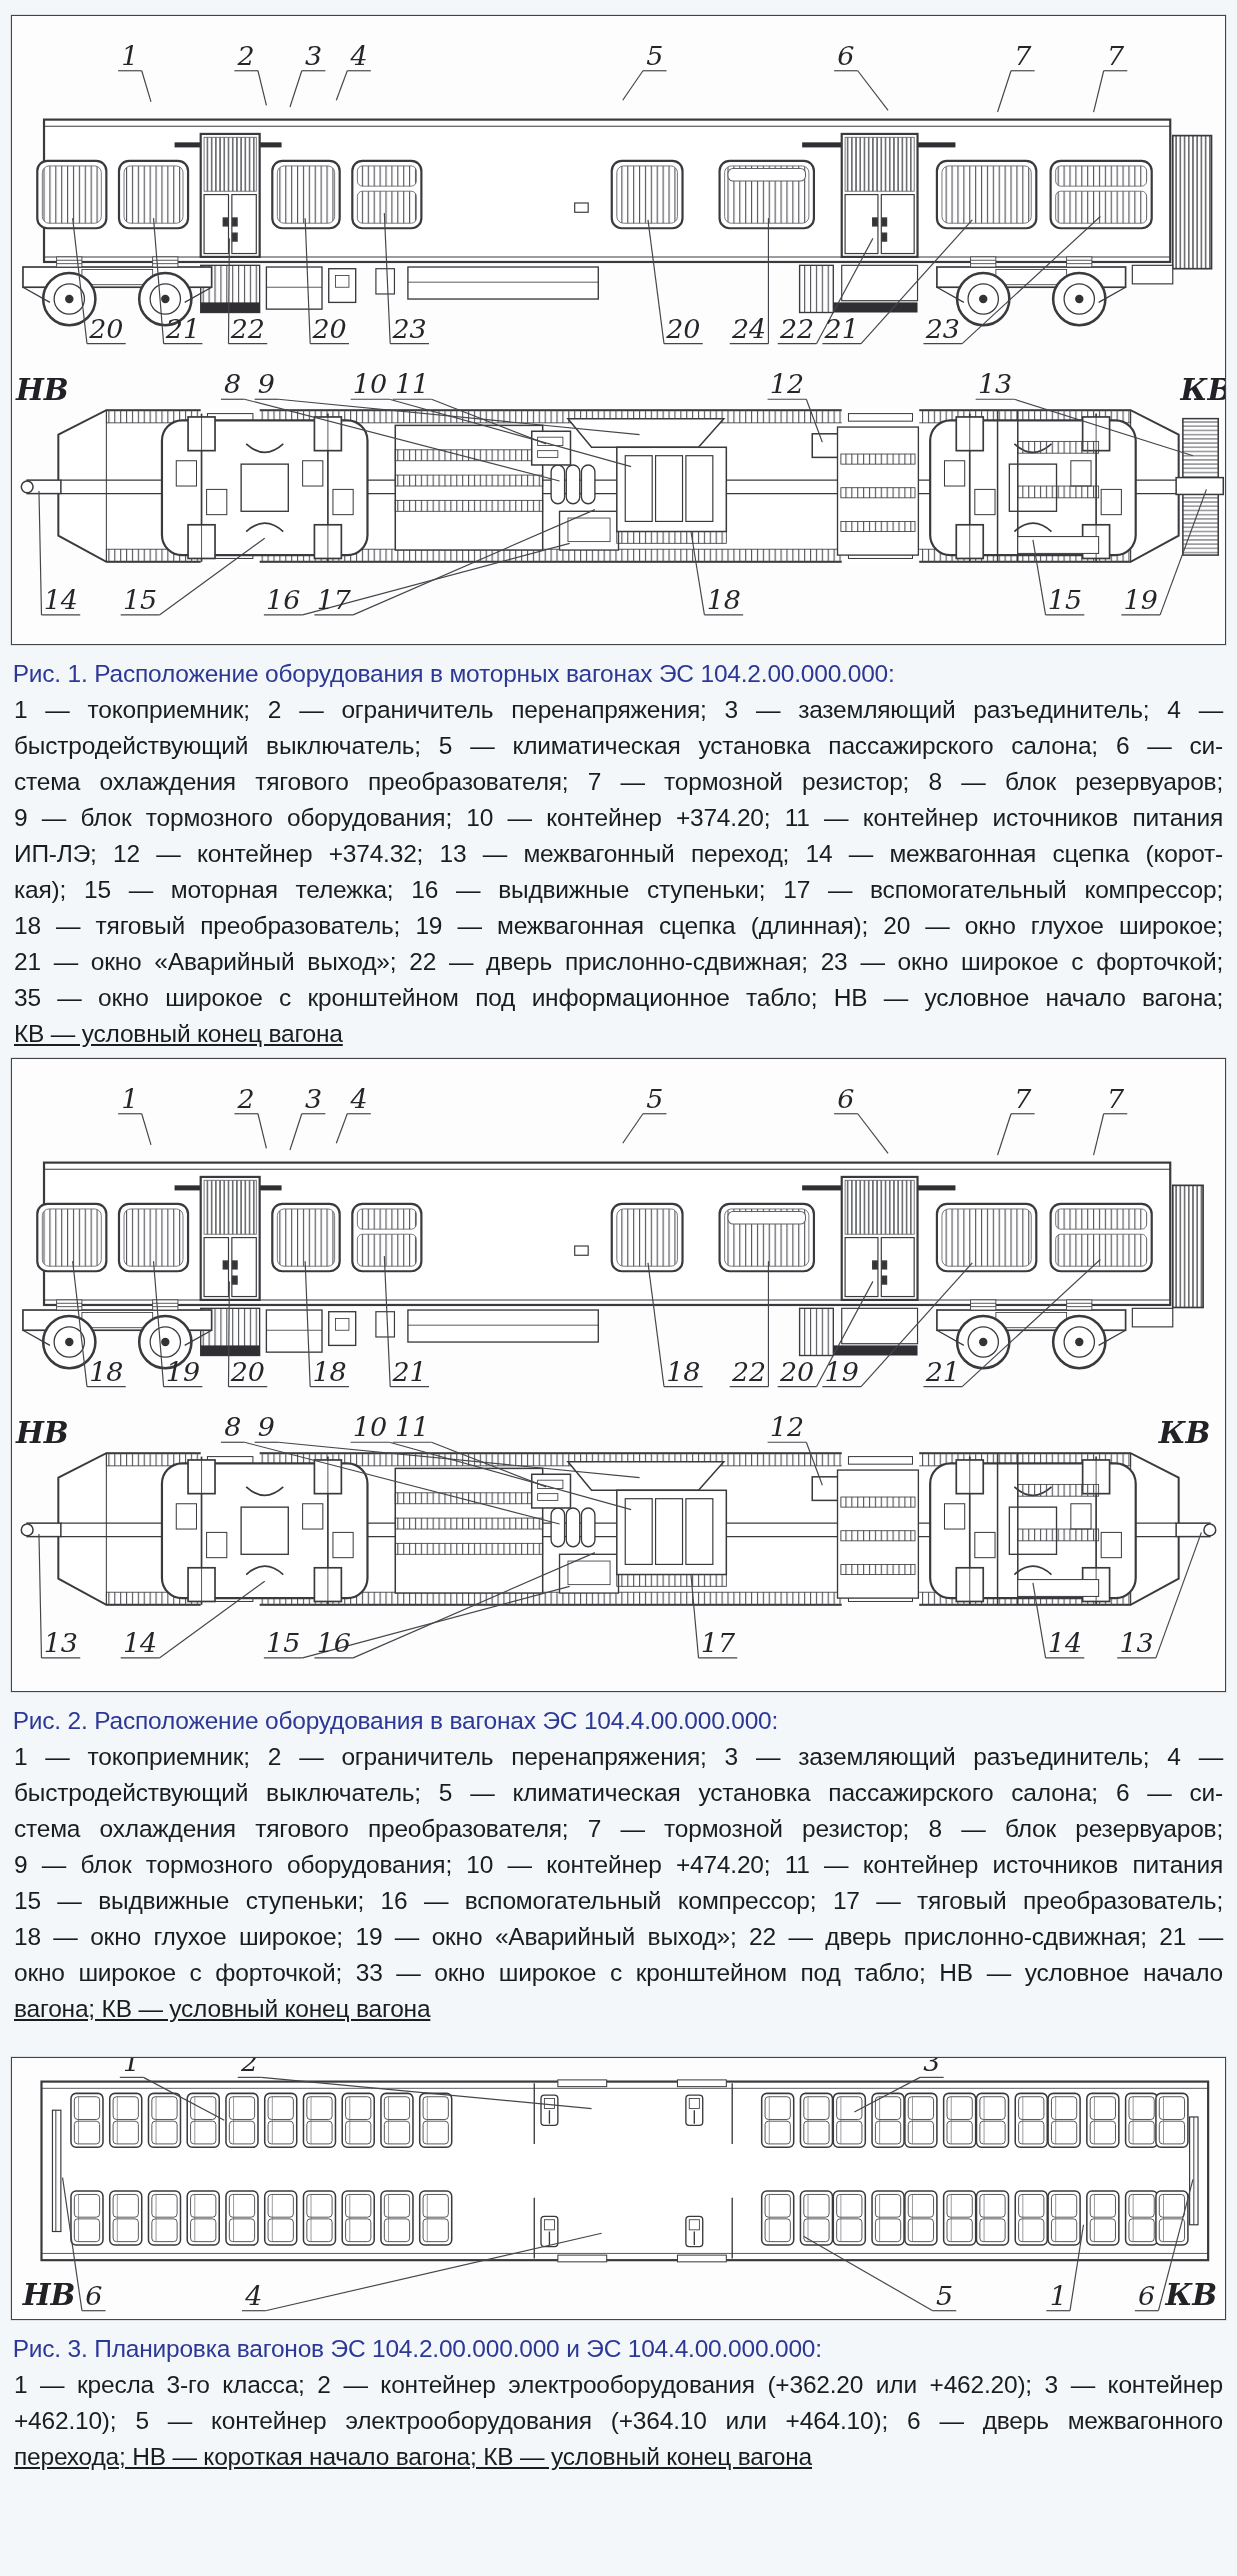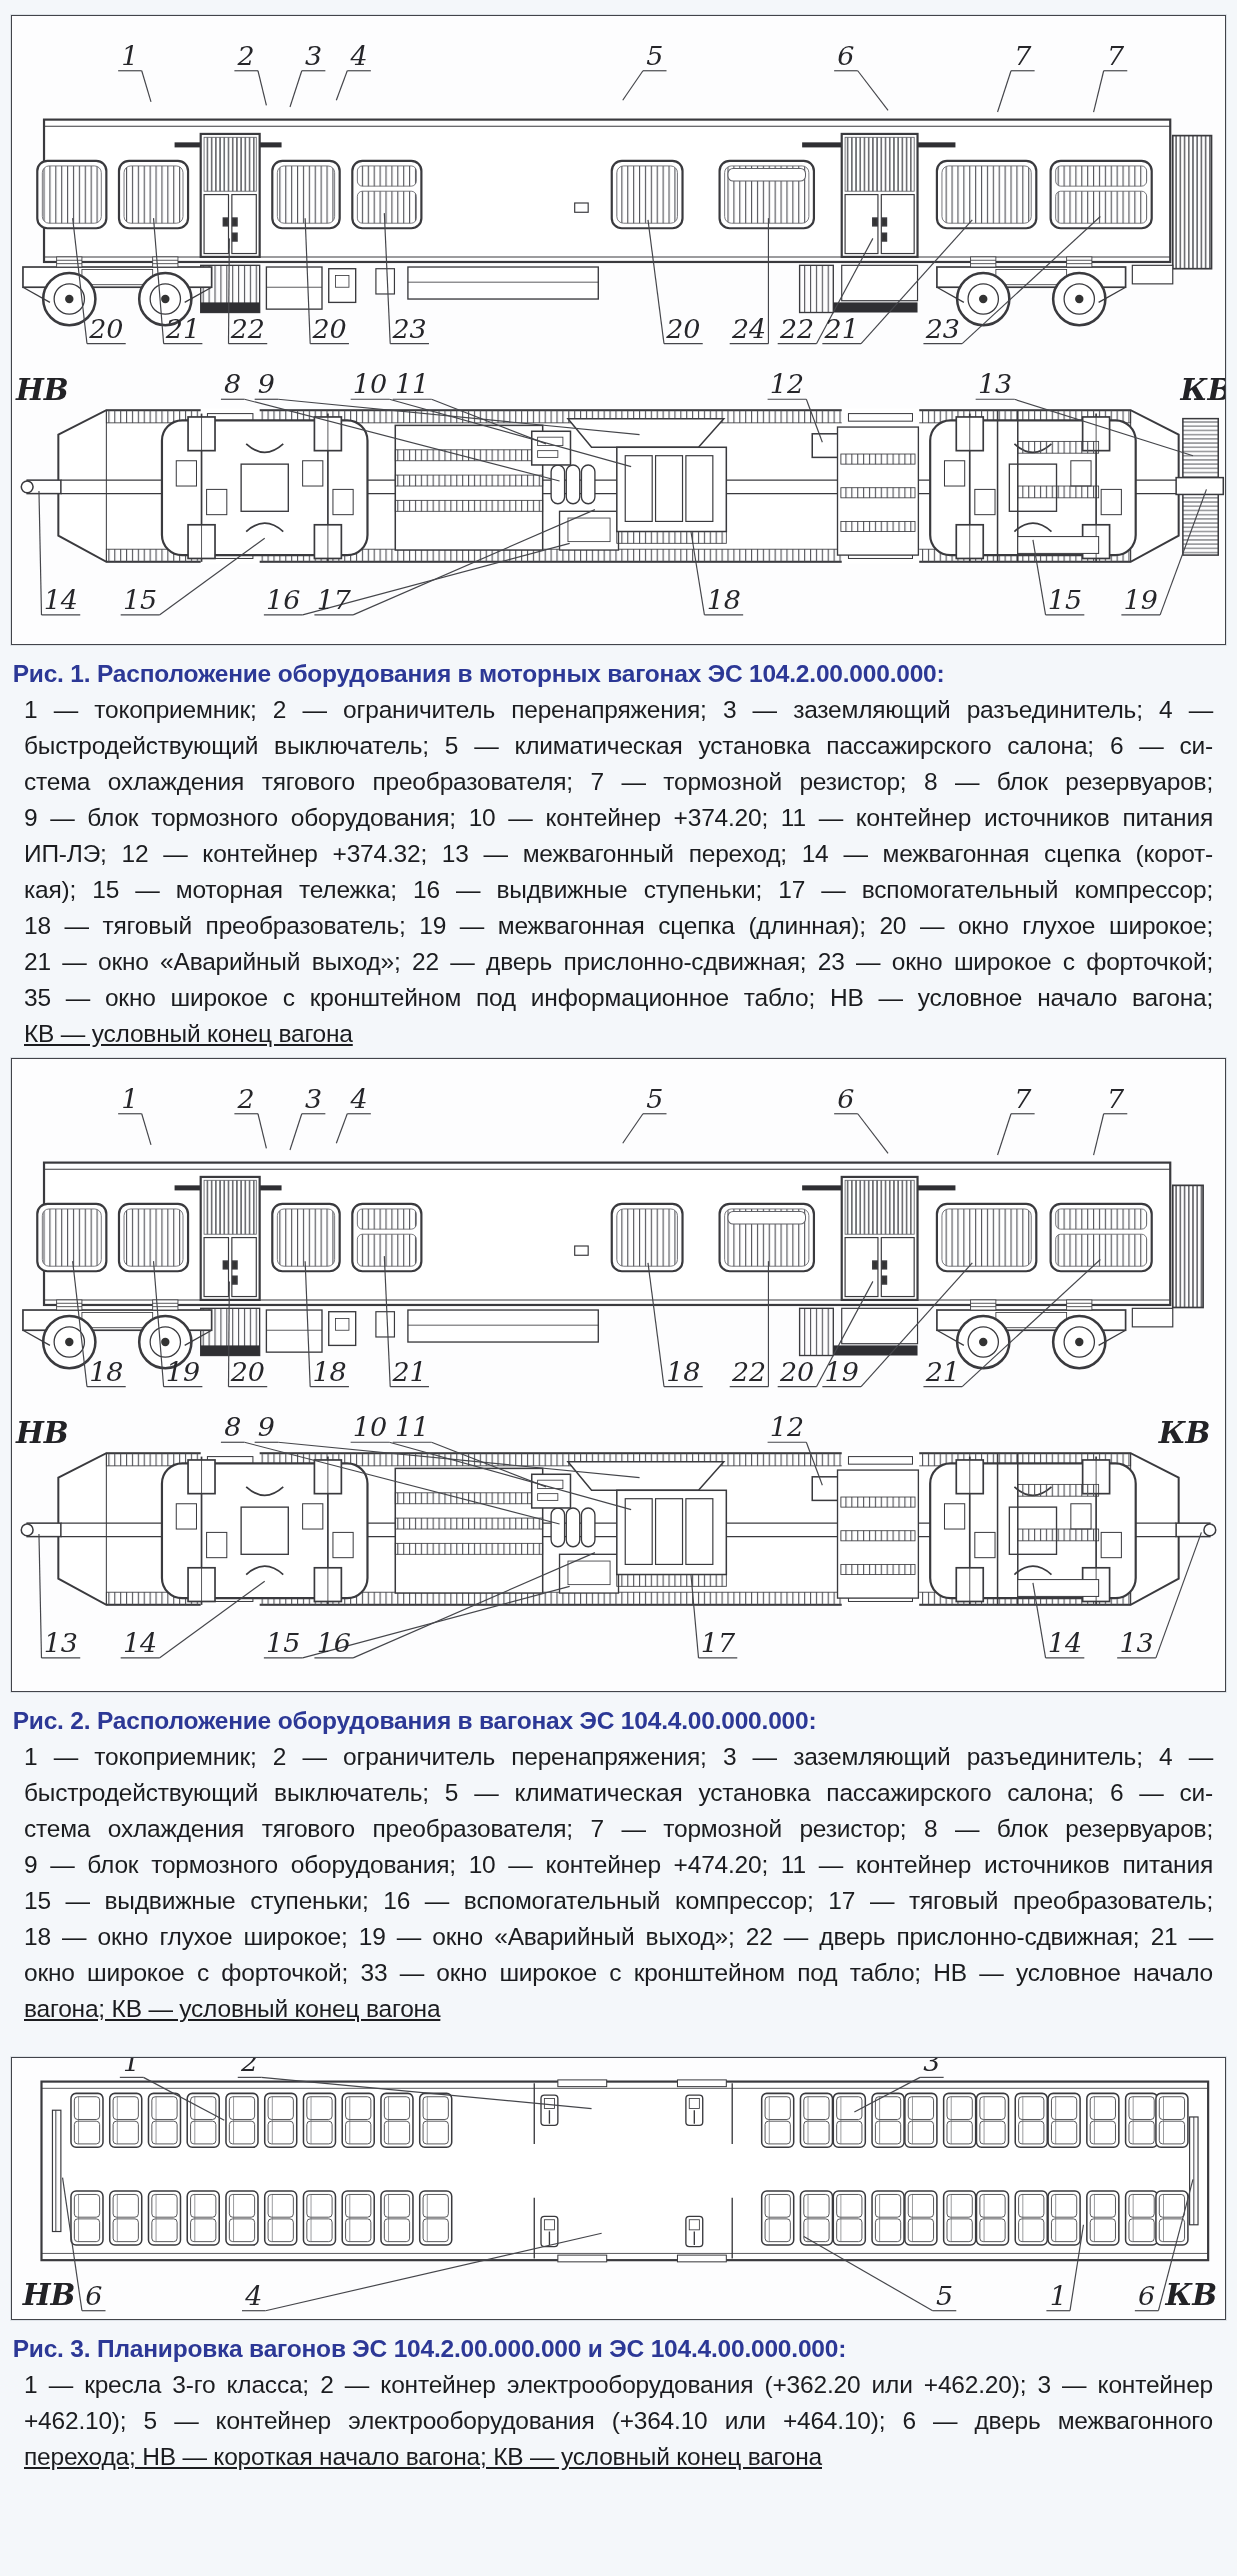--- a/index.html
+++ b/index.html
@@ -11,27 +11,27 @@
   }
   .page{padding:15px 11px 15px;}
   .panel{
     background:#fdfdfe;
     border:1.7px solid #42444a;
     box-shadow:0 0 0 0.8px #d8dde3;
   }
   .panel svg{display:block;width:100%;height:auto;}
   .cap-title{
     color:#2c3896;
-    font-weight:bold;
+    font-weight:normal;
     font-size:24.5px;
     line-height:36px;
     margin:11px 1.7px 0 1.7px;
     letter-spacing:-0.2px;
   }
-  .cap-body{margin:0 13px;}
+  .cap-body{margin:0 3px;}
   .cap-line{
     font-size:24.5px;
     line-height:36px;
     color:#1b1c1f;
     letter-spacing:-0.2px;
     text-align:justify;
     text-align-last:justify;
   }
   .cap-line.last{text-align-last:left;text-decoration:underline;}
   #block-2{margin-top:6.7px;}

